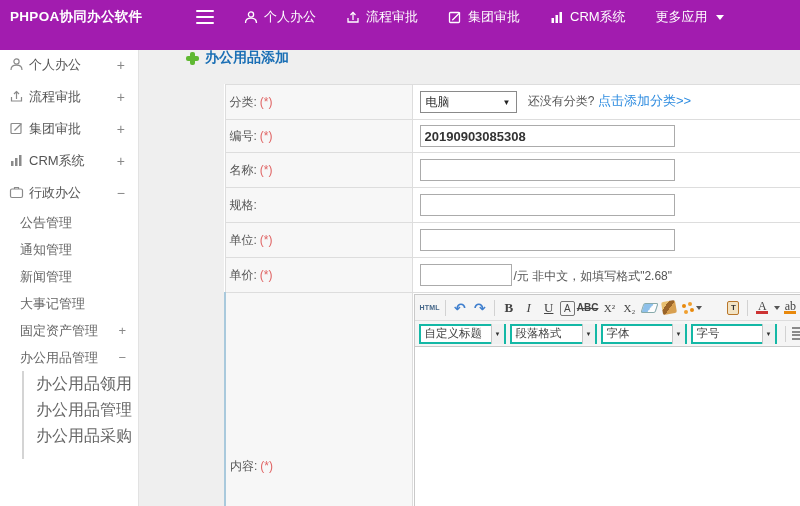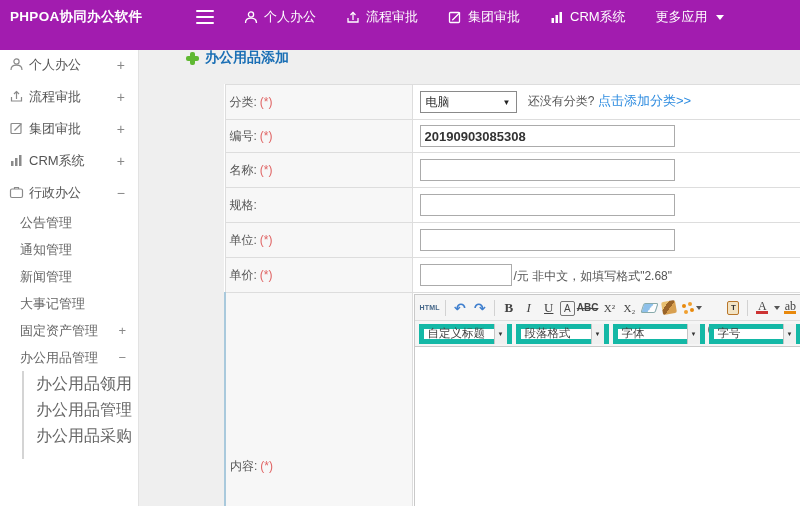--- a/index.html
+++ b/index.html
@@ -73,21 +73,21 @@
   .broom { width:14px; height:13px; border-radius:2px; transform:rotate(-10deg); background:linear-gradient(135deg,#e8c070 30%,#9a6428 30% 55%,#d8a050 55%); }
   .magic { position:relative; width:14px; height:13px; }
   .magic::before { content:""; position:absolute; left:2px; top:3px; width:4px; height:4px; border-radius:50%; background:#e8890c; box-shadow:6px -2px 0 #f0a030, 8px 4px 0 #e8890c, 2px 6px 0 #f0a030; }
   .drop-mini { width:0; height:0; border-left:3px solid transparent; border-right:3px solid transparent; border-top:4px solid #555; margin-left:2px; }
   .tb-btn.quote { font-weight:bold; letter-spacing:-1px; font-size:12px; color:#555;margin-top:44px; }
   .pastet { width:12px; height:14px; border:1px solid #b8762a; background:#f2e3c4; border-radius:2px; display:flex; align-items:center; justify-content:center; }
   .pastet::after { content:"T"; font-size:8px; font-weight:bold; color:#333; }
   .tb-btn.fontcol, .tb-btn.bgcol { font-family:"Liberation Serif","DejaVu Serif",serif; font-size:12px; flex-direction:column; line-height:10px; }
   .colorbar-a { width:12px; height:3px; background:#c33; }
   .colorbar-b { width:12px; height:3px; background:#e8890c; }
-  .tb-select { display:flex; align-items:center; height:20px; background:#fff; border:5px solid #14b8a6; margin-right:4px; cursor:pointer; }
+  .tb-select { display:flex; align-items:center; height:20px; background:#fff; border:2px solid #14b8a6; margin-right:4px; cursor:pointer; }
   .tb-select .txt { padding:0 4px; font-size:11.5px; color:#444; white-space:nowrap; }
   .tb-select .arr { width:13px; height:20px; border-left:1px solid #c5c5c5; display:flex; align-items:center; justify-content:center; background:#f0f0f0; }
   .tb-select .arr::after { content:"▼"; font-size:6px; color:#333; }
   .w1 { width:70px; } .w2 { width:70px; } .w3 { width:69px; } .w4 { width:69px; }
   .bars { display:flex; flex-direction:column; justify-content:space-between; width:15px; height:13px; }
   .bars i { display:block; height:2px; background:#8a8a8a; width:100%; }
   .bars.left i:nth-child(even) { width:62%; align-self:flex-start; }
   .editor-body { height:290px; background:#fff; }
 </style>
 </head>

